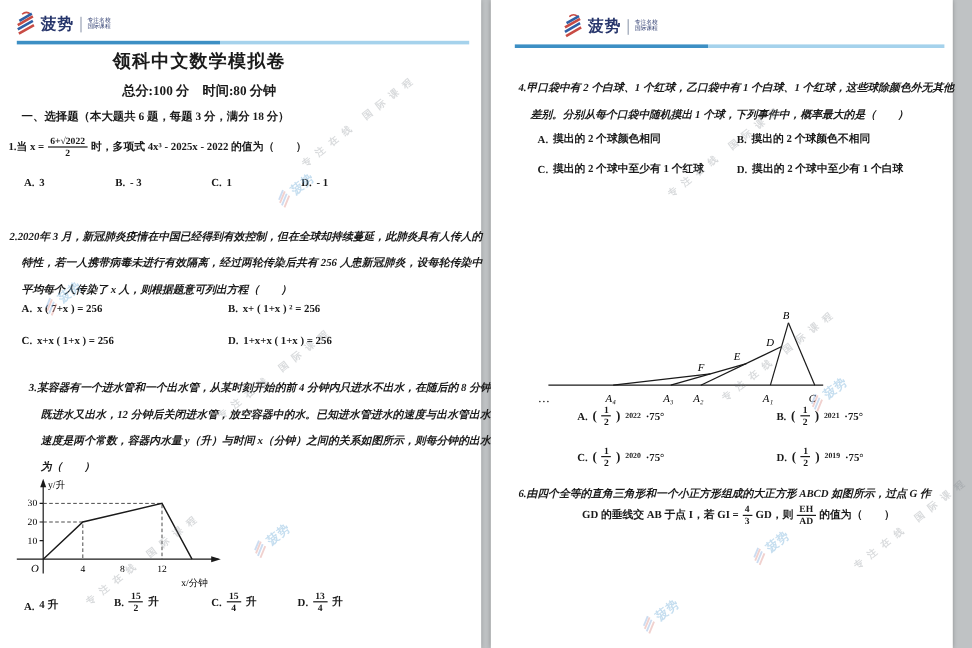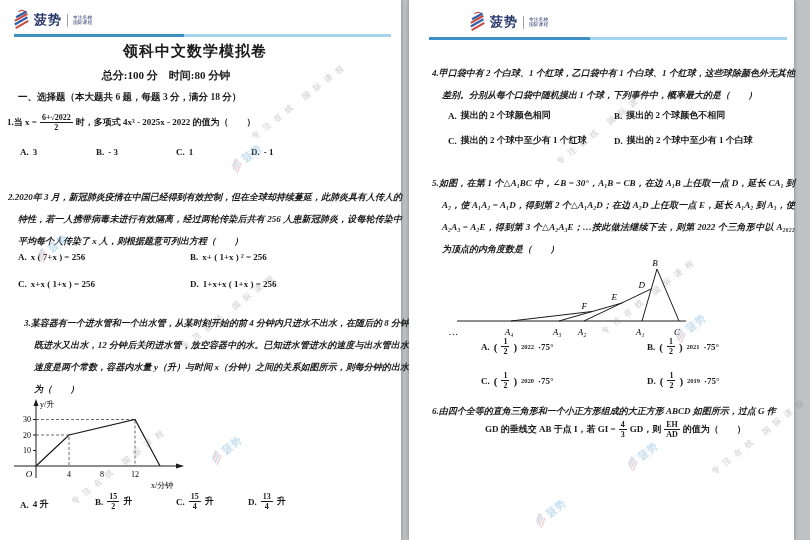--- a/index.html
+++ b/index.html
@@ -66,21 +66,21 @@
     </svg>
     <span class="brand-name">菠势</span>
     <span class="logo-divider"></span>
     <span class="tagline">
       <span>专注名校</span>
       <span>国际课程</span>
     </span>
   </div>
   <div class="rule" style="top:34px;left:14px;width:377px;"></div>
 
-  <div class="title" style="top:42px;margin-left:29px;">领科中文数学模拟卷</div>
+  <div class="title" style="top:42px;">领科中文数学模拟卷</div>
   <div class="subtitle" style="top:68px;">总分:100 分　时间:80 分钟</div>
   <div class="section-heading" style="top:91px;left:18px;">一、选择题（本大题共 6 题，每题 3 分，满分 18 分）</div>
 
   <div class="stem-row" style="top:113px;left:7px;gap:3px;">
     <span>1.当 x =</span>
     <span class="frac">
       <span class="num">6+√2022</span>
       <span class="den">2</span>
     </span>
     <span>时，多项式 4x³ - 2025x - 2022 的值为（　　）</span>
@@ -218,21 +218,20 @@
     <span class="opt" style="top:134px;left:39px;">
       <span>C.</span>
       <span>摸出的 2 个球中至少有 1 个红球</span>
     </span>
     <span class="opt" style="top:134px;left:205px;">
       <span>D.</span>
       <span>摸出的 2 个球中至少有 1 个白球</span>
     </span>
   </div>
 
-  <div class="stem" style="top:172px;left:23px;width:353px;">5.如图，在第 1 个△A₁BC 中，∠B = 30°，A₁B = CB，在边 A₁B 上任取一点 D，延长 CA₁ 到 A₂，使 A₁A₂ = A₁D，得到第 2 个△A₁A₂D；在边 A₂D 上任取一点 E，延长 A₁A₂ 到 A₃，使 A₂A₃ = A₂E，得到第 3 个△A₂A₃E；…按此做法继续下去，则第 2022 个三角形中以 A₂₀₂₂ 为顶点的内角度数是（　　）</div>
 
   <svg style="position:absolute;top:257px;left:30px;" width="265" height="84" viewBox="0 0 265 84">
     <line x1="18" y1="64" x2="247" y2="64" stroke="#1a1a1a" stroke-width="1"></line>
     <line x1="203" y1="64" x2="218" y2="12" stroke="#1a1a1a" stroke-width="1"></line>
     <line x1="218" y1="12" x2="240" y2="64" stroke="#1a1a1a" stroke-width="1"></line>
     <line x1="145" y1="64" x2="212" y2="32" stroke="#1a1a1a" stroke-width="1"></line>
     <line x1="120" y1="64" x2="183" y2="46" stroke="#1a1a1a" stroke-width="1"></line>
     <line x1="72" y1="64" x2="153" y2="54.5" stroke="#1a1a1a" stroke-width="1"></line>
     <text class="fig-label" x="216" y="9" font-size="9" text-anchor="middle">B</text>
     <text class="fig-label" x="206" y="31" font-size="9" text-anchor="end">D</text>

